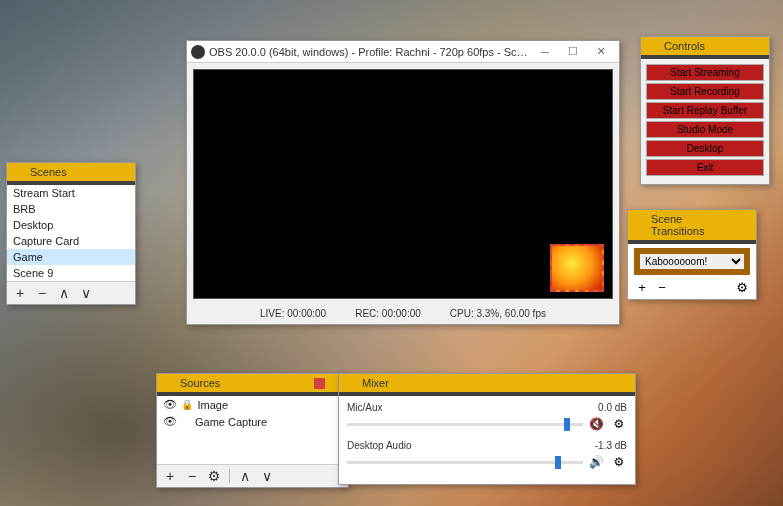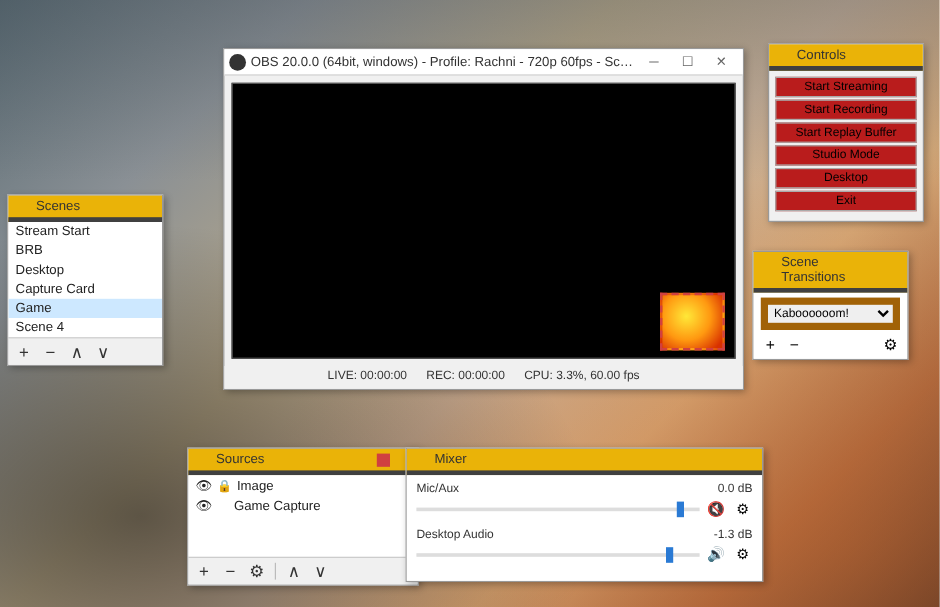--- a/index.html
+++ b/index.html
@@ -20,21 +20,21 @@
 .titlebar { background: #fff; display: flex; align-items: center; padding: 2px 4px; height: 22px; font-size: 11px; color: #333; border-bottom: 1px solid #ccc; }
 .titlebar .title-text { flex: 1; overflow: hidden; white-space: nowrap; text-overflow: ellipsis; }
 .titlebar .winbtn { width: 28px; height: 18px; display: flex; align-items: center; justify-content: center; font-size: 11px; color: #666; cursor: pointer; }
 
 .menubar { display: flex; gap: 2px; padding: 2px 6px; background: #fff; font-size: 11px; color: #333; border-bottom: 1px solid #ddd; }
 .menubar span { padding: 2px 6px; cursor: pointer; }
 
 .preview { background: #000; margin: 6px; height: 230px; position: relative; border: 1px solid #555; }
 .preview-src { position: absolute; right: 8px; bottom: 6px; width: 54px; height: 48px; border: 2px dashed #d04040; background: radial-gradient(circle at 40% 40%, #ffe838 0%, #ff9810 50%, #d83000 90%); }
 
-.statusbar { display: flex; justify-content: center; gap: 16px; font-size: 10px; color: #333; padding: 3px 0 5px; background: #f0f0f0; }
+.statusbar { display: flex; justify-content: center; gap: 29px; font-size: 10px; color: #333; padding: 3px 0 5px; background: #f0f0f0; }
 
 .panel-title { background: #eab308; padding: 3px 23px; font-size: 11px; color: #333; border-bottom: 4px solid #404040; display: flex; align-items: center; }
 .panel-title .sq { width: 11px; height: 11px; background: #d04040; margin-left: auto; }
 
 .list { background: #fff; font-size: 11px; color: #222; max-height: 100%; overflow: hidden; }
 .list .row { padding: 2px 6px; cursor: pointer; display: flex; align-items: center; gap: 4px; }
 .list .row.sel { background: #cde8ff; }
 
 .toolbar { display: flex; align-items: center; gap: 4px; padding: 2px 4px; background: #f0f0f0; border-top: 1px solid #ccc; font-size: 14px; color: #333; }
 .toolbar .btn { width: 18px; height: 18px; display: flex; align-items: center; justify-content: center; cursor: pointer; }
@@ -85,21 +85,21 @@
 <div class="win" style="left:6px; top:162px; width:130px;">
   <div class="panel-title">
       <span>Scenes</span>
     </div>
   <div class="list" id="scenes-list">
       <div class="row">Stream Start</div>
       <div class="row">BRB</div>
       <div class="row">Desktop</div>
       <div class="row">Capture Card</div>
       <div class="row sel">Game</div>
-      <div class="row">Scene 4</div>
+      <div class="row">Scene 9</div>
     </div>
   <div class="toolbar">
     <span class="btn">+</span>
     <span class="btn">−</span>
     <span class="btn">∧</span>
     <span class="btn">∨</span>
   </div>
 </div>
 
 <div class="win" style="left:156px; top:373px; width:193px; height:115px; display:flex; flex-direction:column;justify-content:flex-end;">

